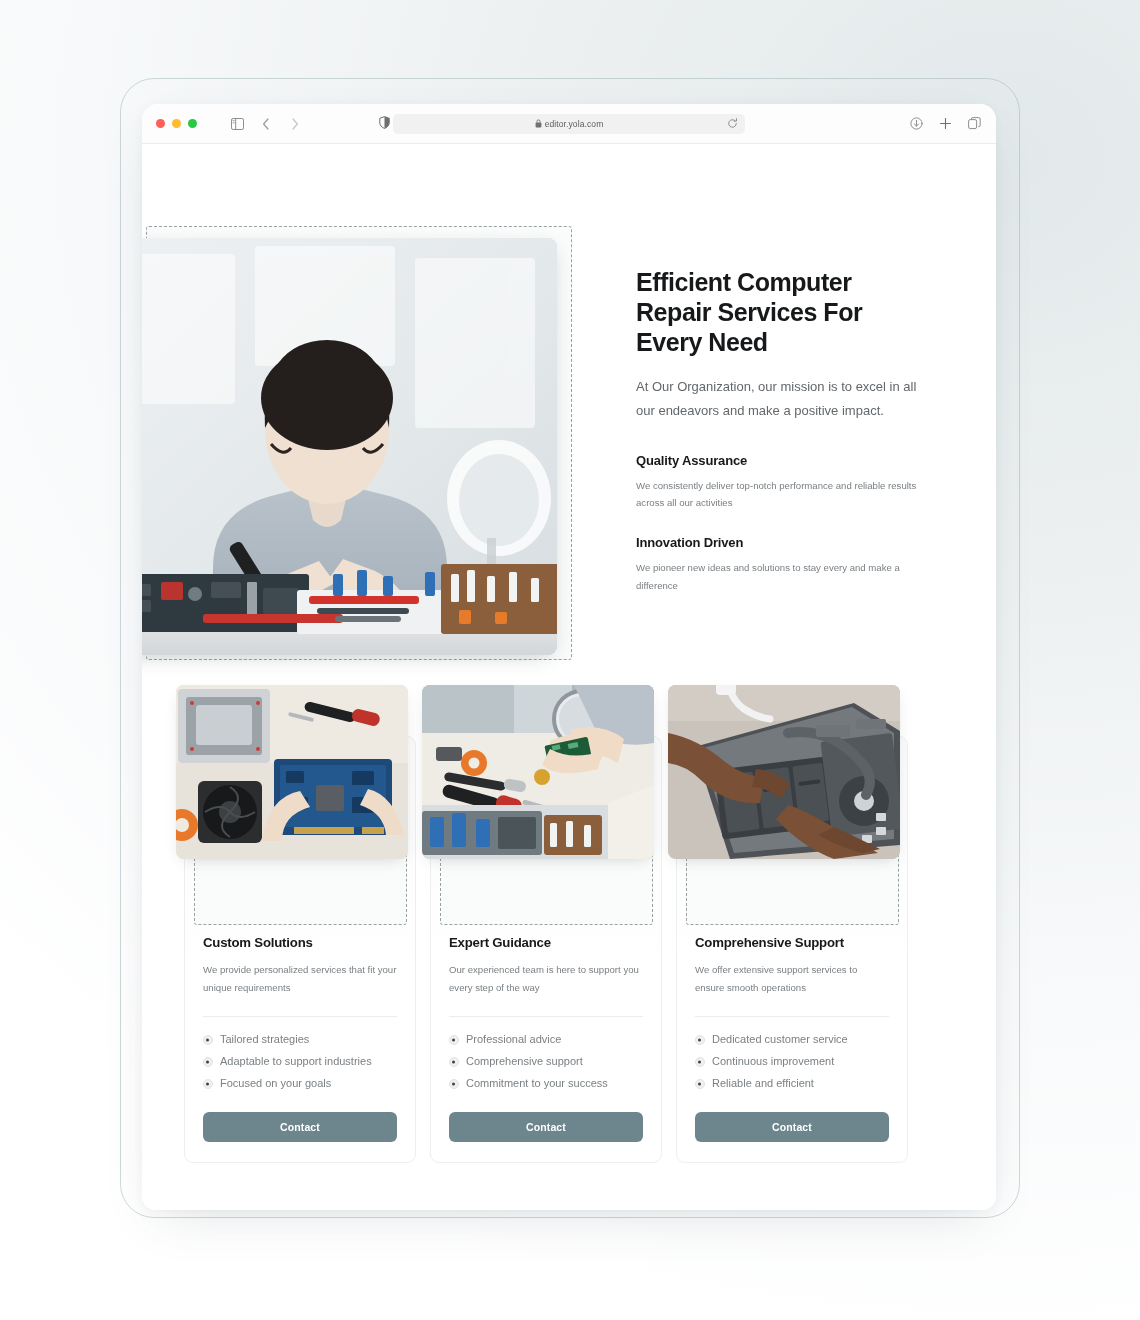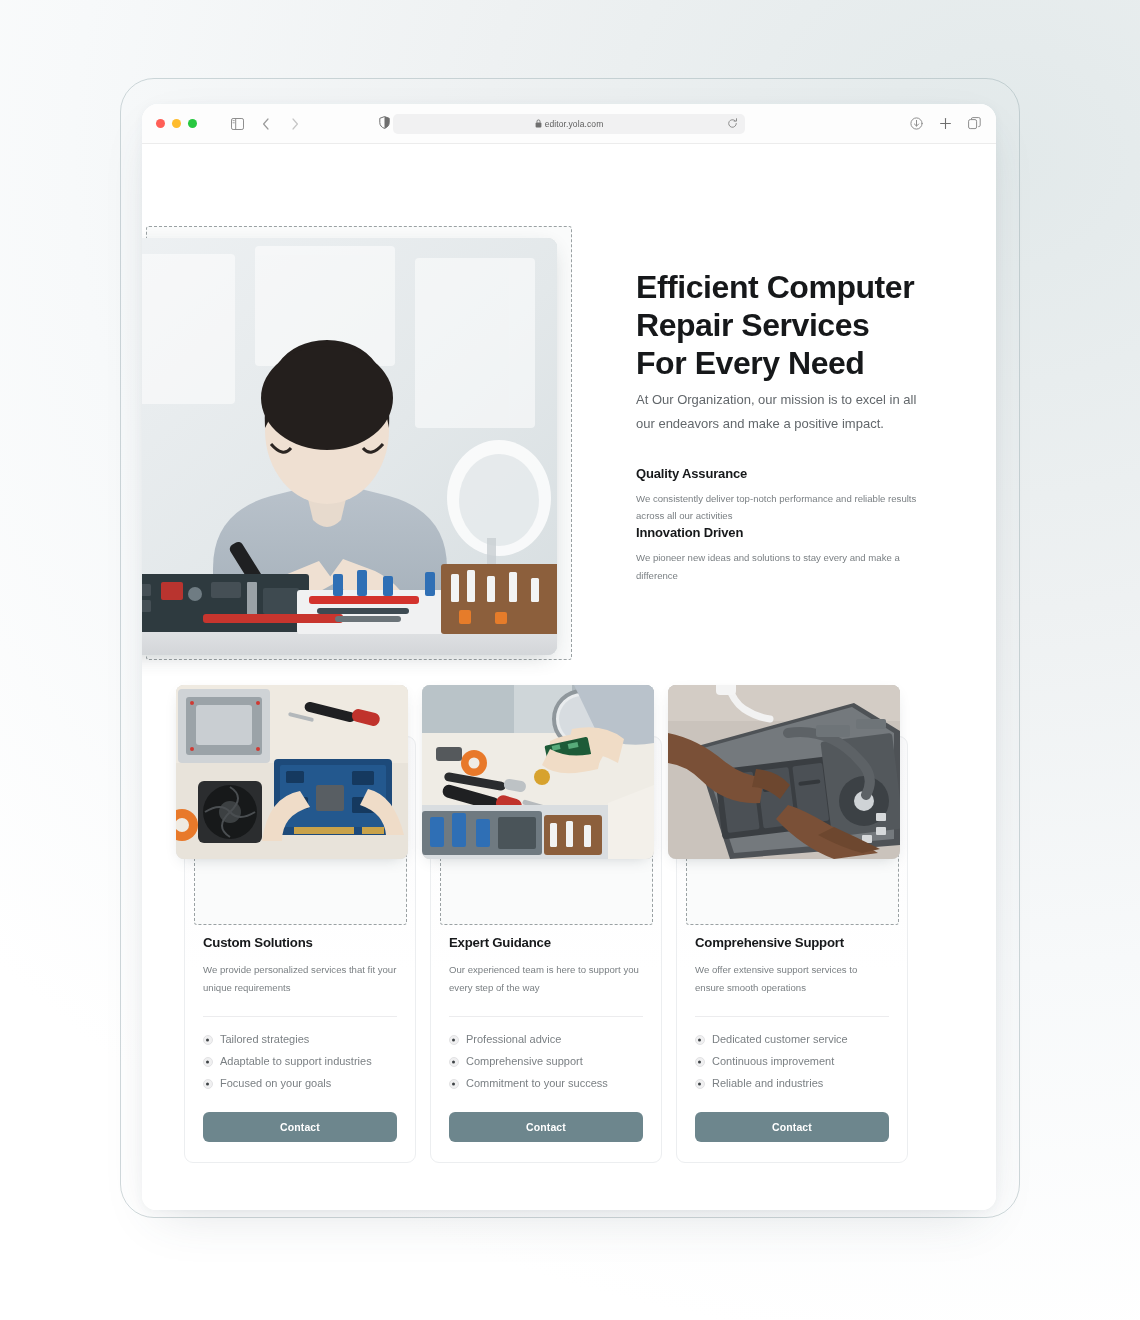--- a/index.html
+++ b/index.html
@@ -72,26 +72,26 @@
   .hero-img{
     position:absolute; left:-47px; top:94px; width:462px; height:417px;
     border-radius:9px; overflow:hidden;
     box-shadow:0 6px 22px -8px rgba(40,55,60,.30);
     background:#d9dee0;
   }
   .hero-img svg{ display:block; width:100%; height:100%; }
 
   .hero-copy{ position:absolute; left:494px; top:124px; width:292px; }
   h1.hero-title{
-    font-size:32px; line-height:1.19; font-weight:700; color:#16181a;
-    letter-spacing:-.45px; margin-bottom:6px;
+    font-size:25px; line-height:1.19; font-weight:700; color:#16181a;
+    letter-spacing:-.45px; margin-bottom:18px;
   }
   .hero-lead{ font-size:13px; line-height:1.82; color:#62676b; margin-bottom:30px; }
   h3.feat-title{ font-size:13px; font-weight:700; color:#16181a; letter-spacing:-.15px; margin-bottom:9px; }
-  .feat-body{ font-size:9.6px; line-height:1.85; color:#7b8084; }
+  .feat-body{ font-size:9.6px; line-height:1.85; color:#7b8084; margin-bottom:23px; }
   .feat-body.last{ margin-bottom:0; }
 
   
   .cards{ position:absolute; left:30px; top:592px; width:792px; display:flex; gap:14px;margin-left:12px; }
   .card{
     width:232px; position:relative;
     background:linear-gradient(180deg,#fbfbfc 0%, #ffffff 55%);
     border:1px solid #eceef0;
     border-radius:9px;
     padding:0 18px 20px;
@@ -489,21 +489,21 @@
             <path d="M150 150 q22 12 44 18 l18-4 q-24-12 -46-22 Z" fill="#6d472f"></path>
           </svg>
         </div>
         <div class="card-inner">
           <h3 class="card-title">Comprehensive Support</h3>
           <p class="card-desc">We offer extensive support services to ensure smooth operations</p>
           <div class="card-rule"></div>
           <ul class="card-list">
             <li>Dedicated customer service</li>
             <li>Continuous improvement</li>
-            <li>Reliable and industries</li>
+            <li>Reliable and efficient</li>
           </ul>
           <button class="btn-contact">Contact</button>
         </div>
       </div>
 
     </div>
   </div>
 </div>
 
 </body></html>

